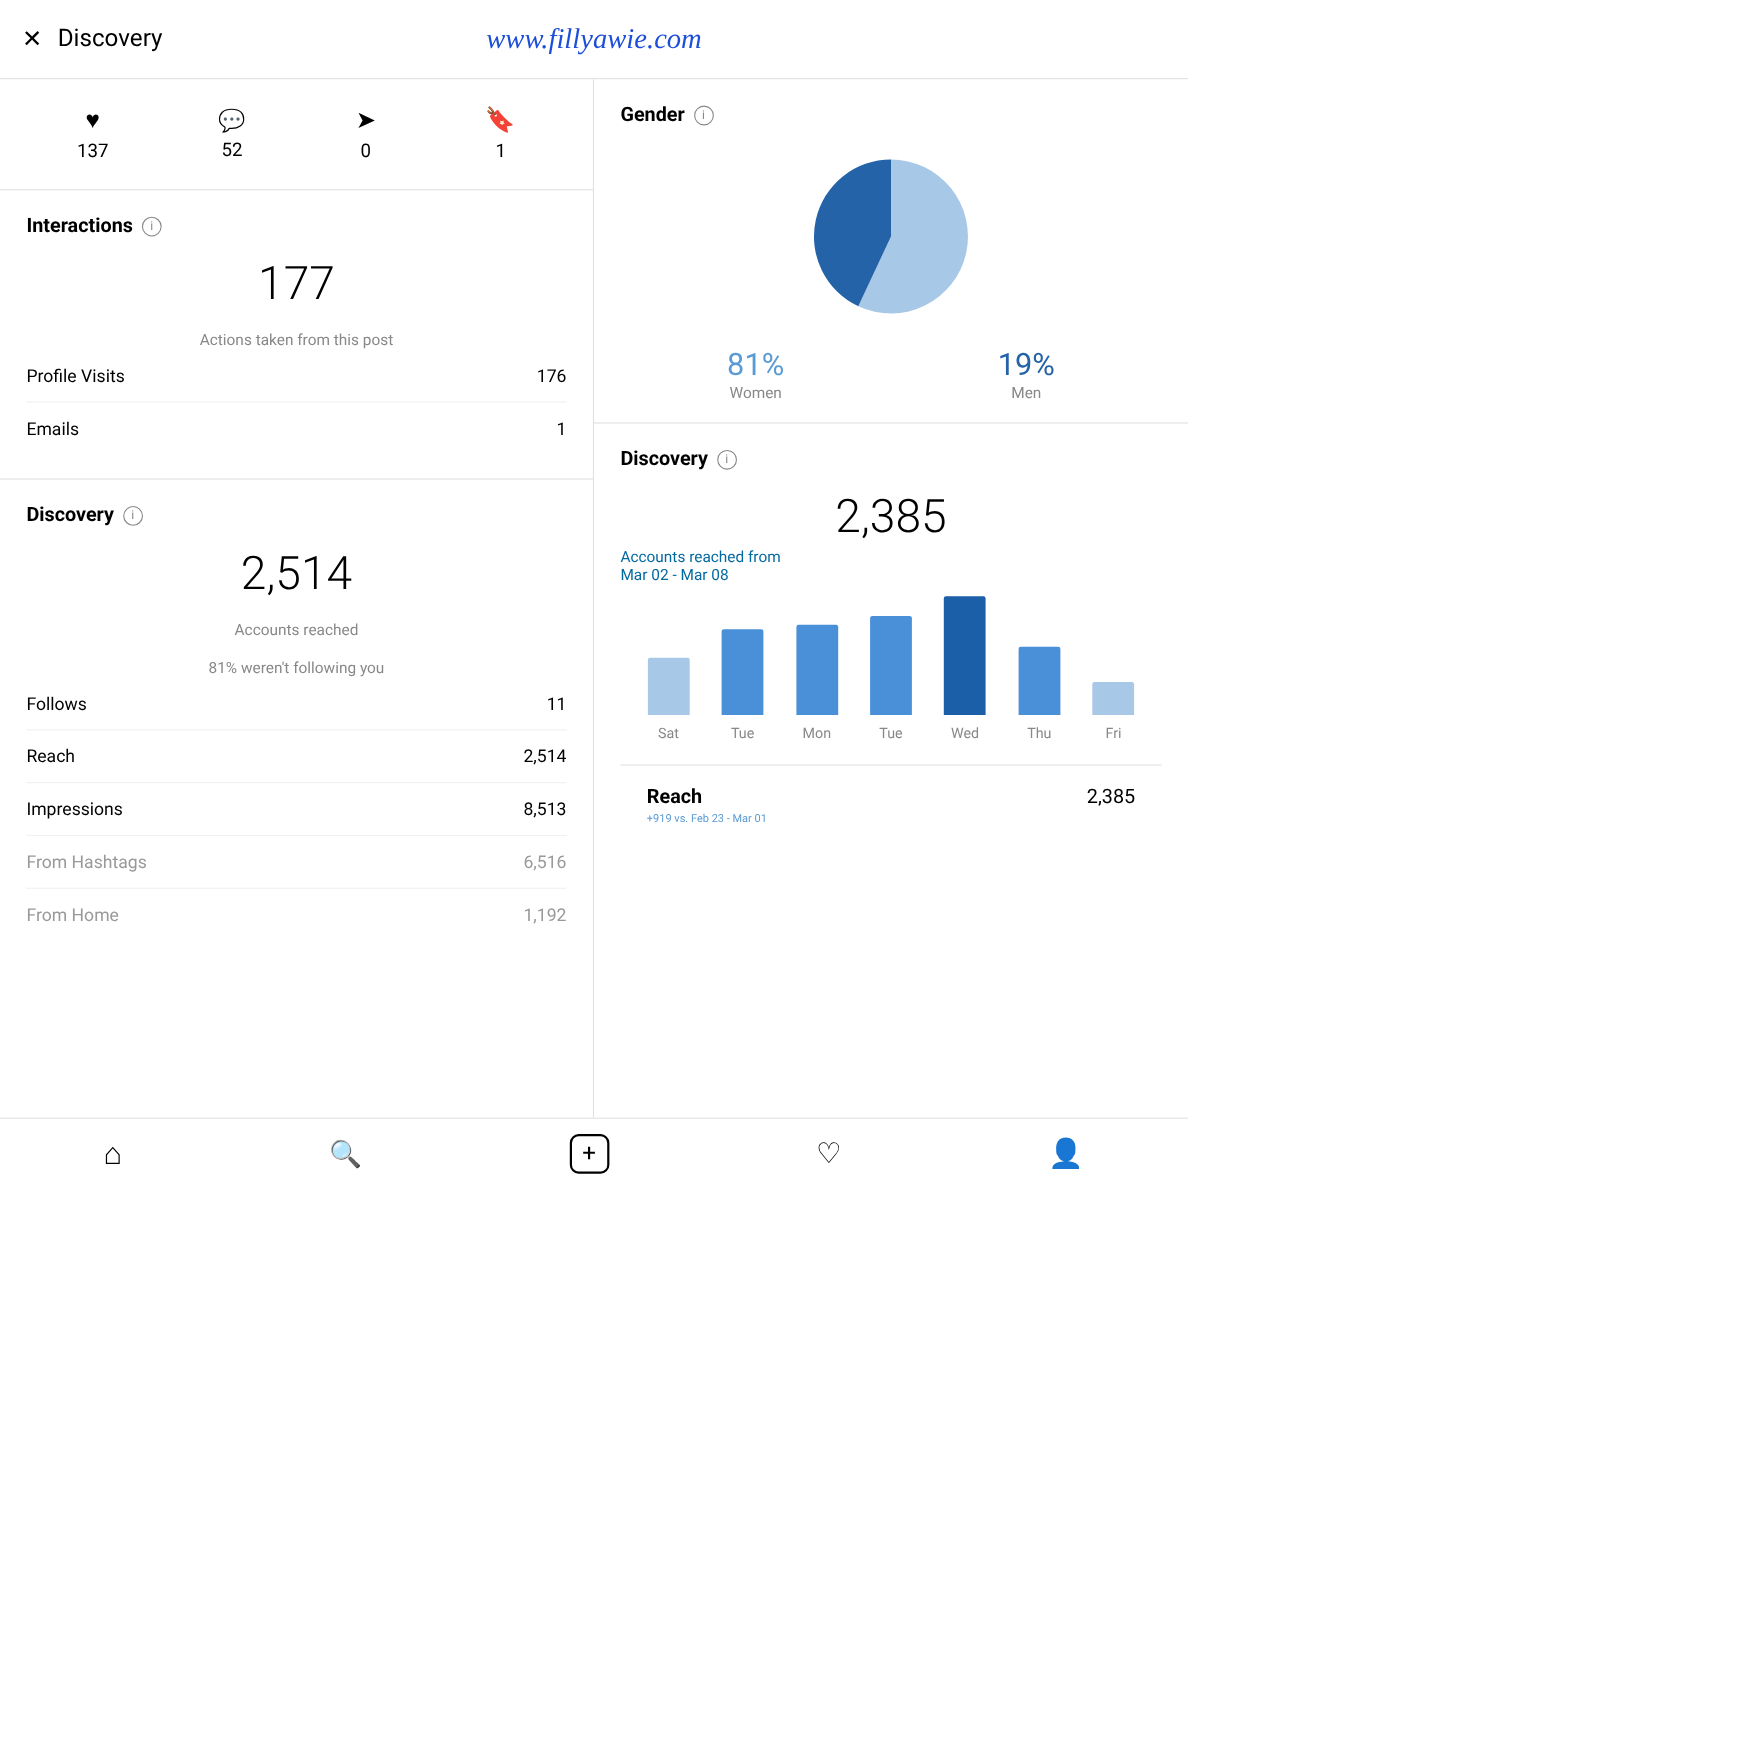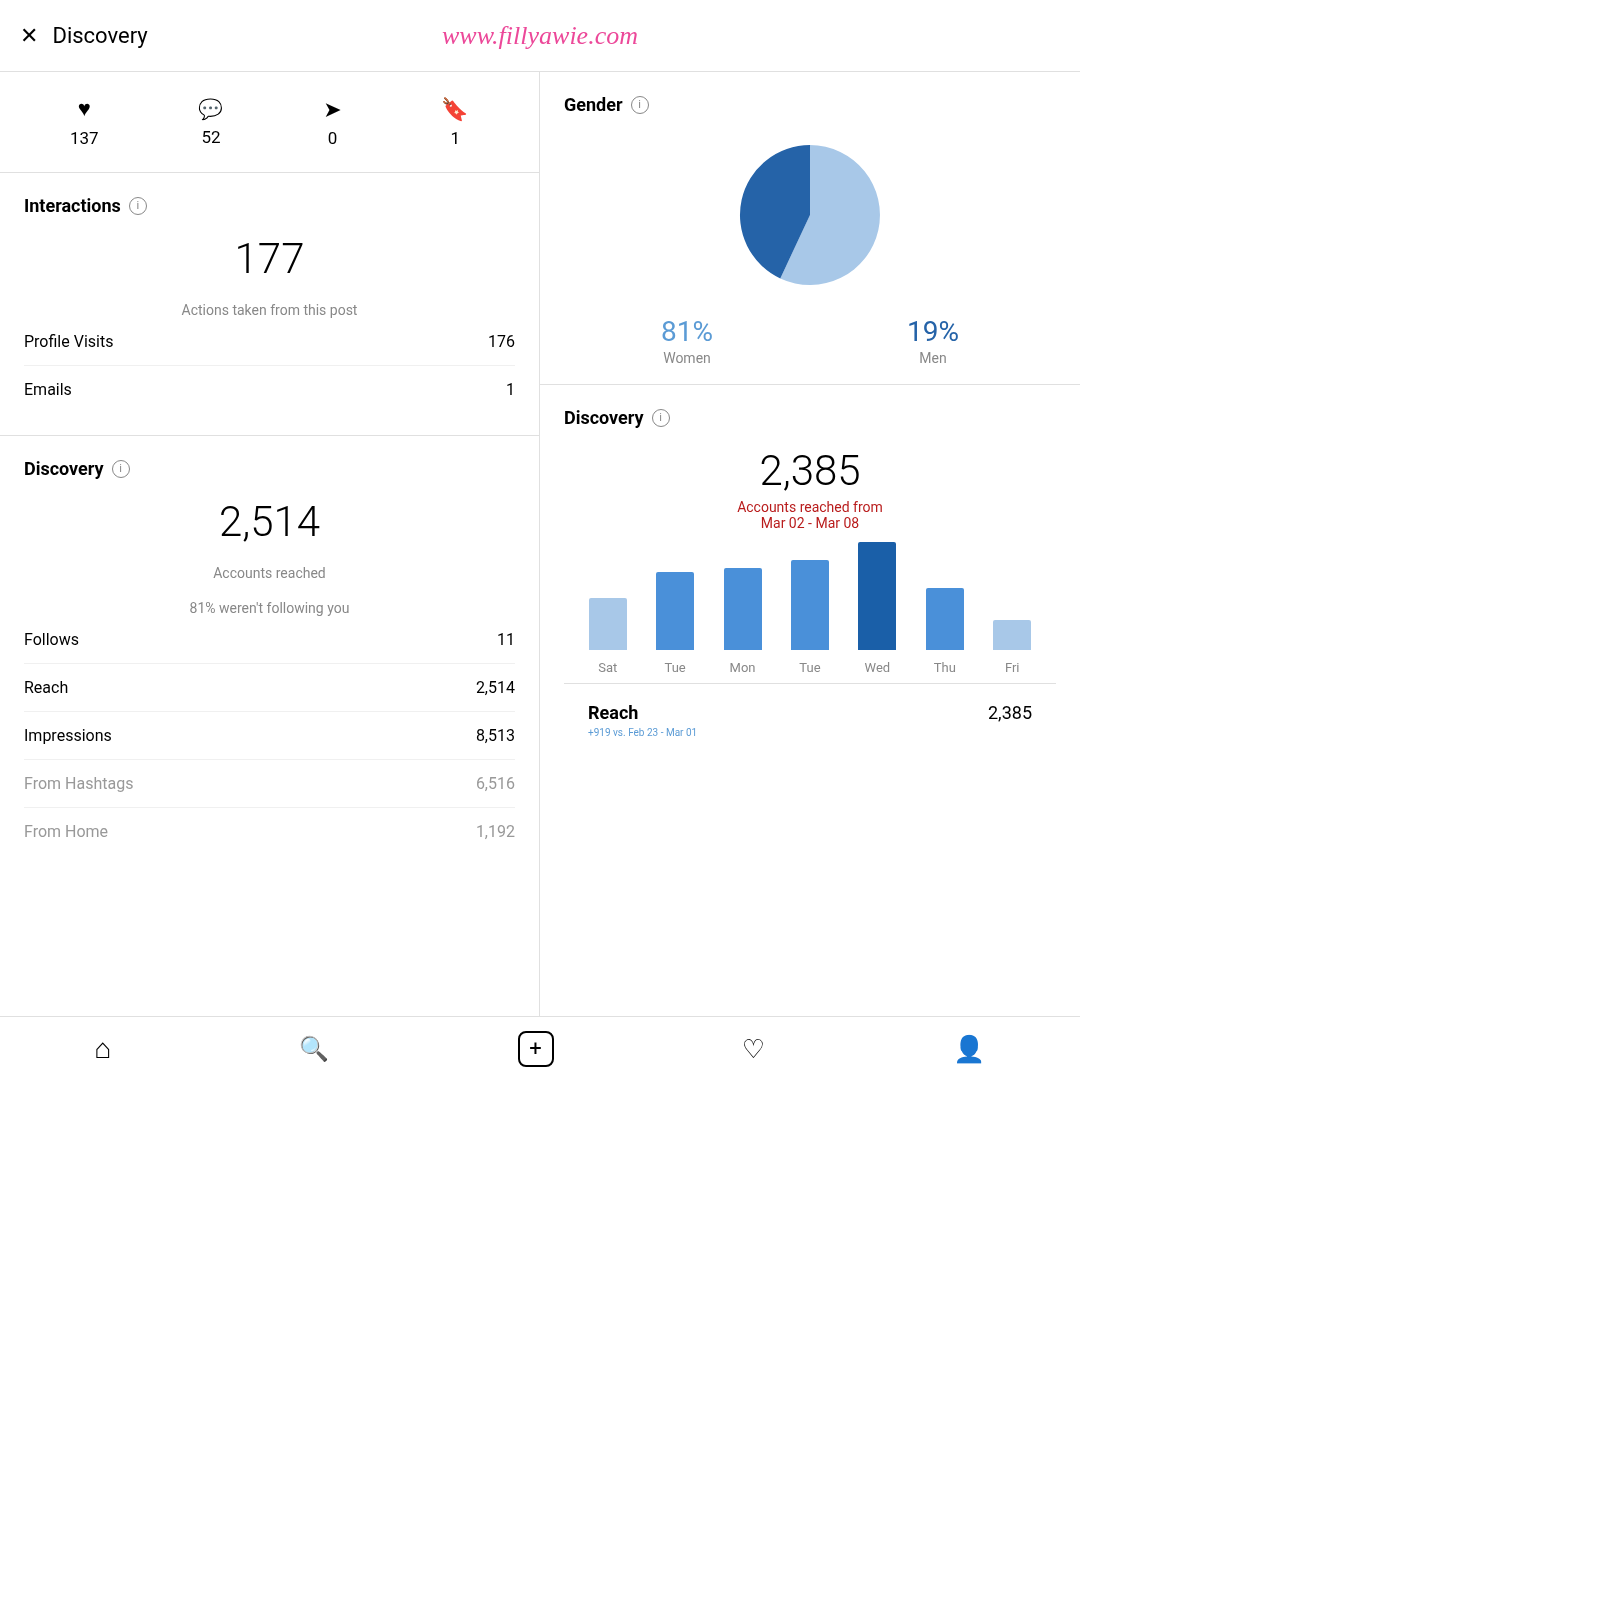--- a/index.html
+++ b/index.html
@@ -31,21 +31,21 @@
       font-size: 22px;
       font-weight: 400;
       color: #000;
     }
     .header-watermark {
       position: absolute;
       left: 50%;
       transform: translateX(-50%);
       font-family: 'Comic Sans MS', cursive;
       font-size: 26px;
-      color: #ec4899;
+      color: #1d4ed8;
       font-style: italic;
     }
 
     
     .main-content {
       display: flex;
       height: calc(1080px - 72px - 64px);
     }
 
     
@@ -174,33 +174,32 @@
     .discovery-big {
       font-size: 42px;
       font-weight: 300;
       color: #000;
       text-align: center;
       display: block;
       margin: 10px 0 4px;
     }
     .discovery-sub {
       font-size: 14px;
-      color: #b91c1c;
-      text-align: center;
+      color: #0369a1;
       display: block;
       margin-bottom: 24px;
     }
 
     
     .bar-chart {
       display: flex;
       align-items: flex-end;
       justify-content: space-around;
       height: 120px;
-      margin-bottom: 8px;
+      margin-bottom: 20px;
       padding: 0 10px;
     }
     .bar-col {
       display: flex;
       flex-direction: column;
       align-items: center;
       flex: 1;
       gap: 4px;
     }
     .bar {

